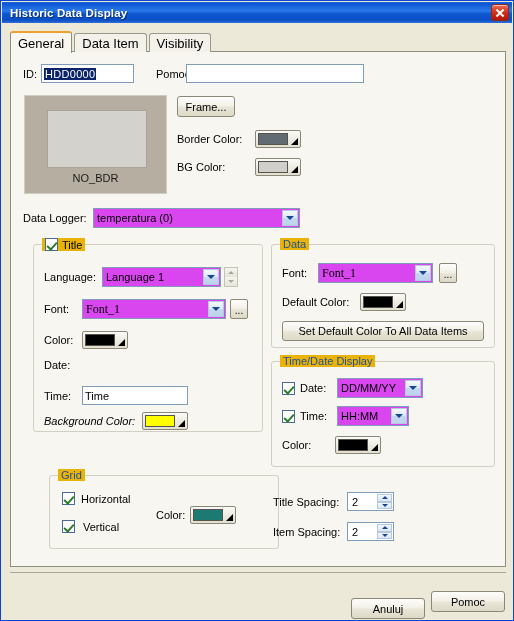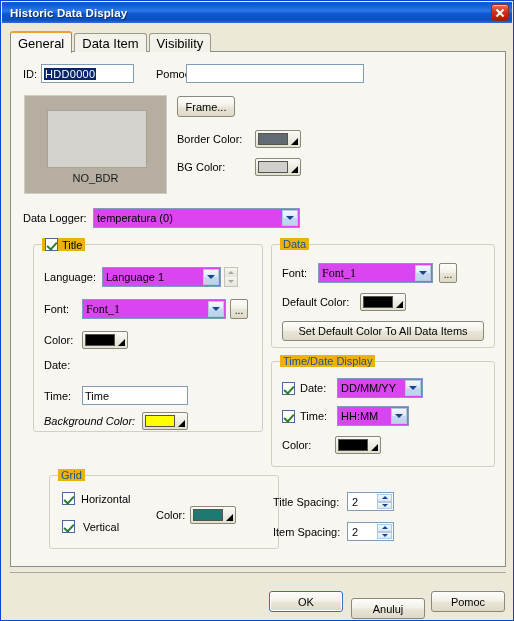--- a/index.html
+++ b/index.html
@@ -563,23 +563,20 @@
           <span class="up"></span>
           <span class="dn"></span>
         </span>
       </div>
     </div>
 
   </div>
 
   <div class="footline"></div>
 
-  <div class="btn default" style="position:absolute; left:268px; top:590px; width:74px; height:21px;">
-    <span>OK</span>
-  </div>
   <div class="btn" style="position:absolute; left:350px; top:590px; width:74px; height:21px;margin-top:7px;">
     <span>Anuluj</span>
   </div>
   <div class="btn" style="position:absolute; left:430px; top:590px; width:74px; height:21px;">
     <span>Pomoc</span>
   </div>
 
 </div>
 
 </body></html>

